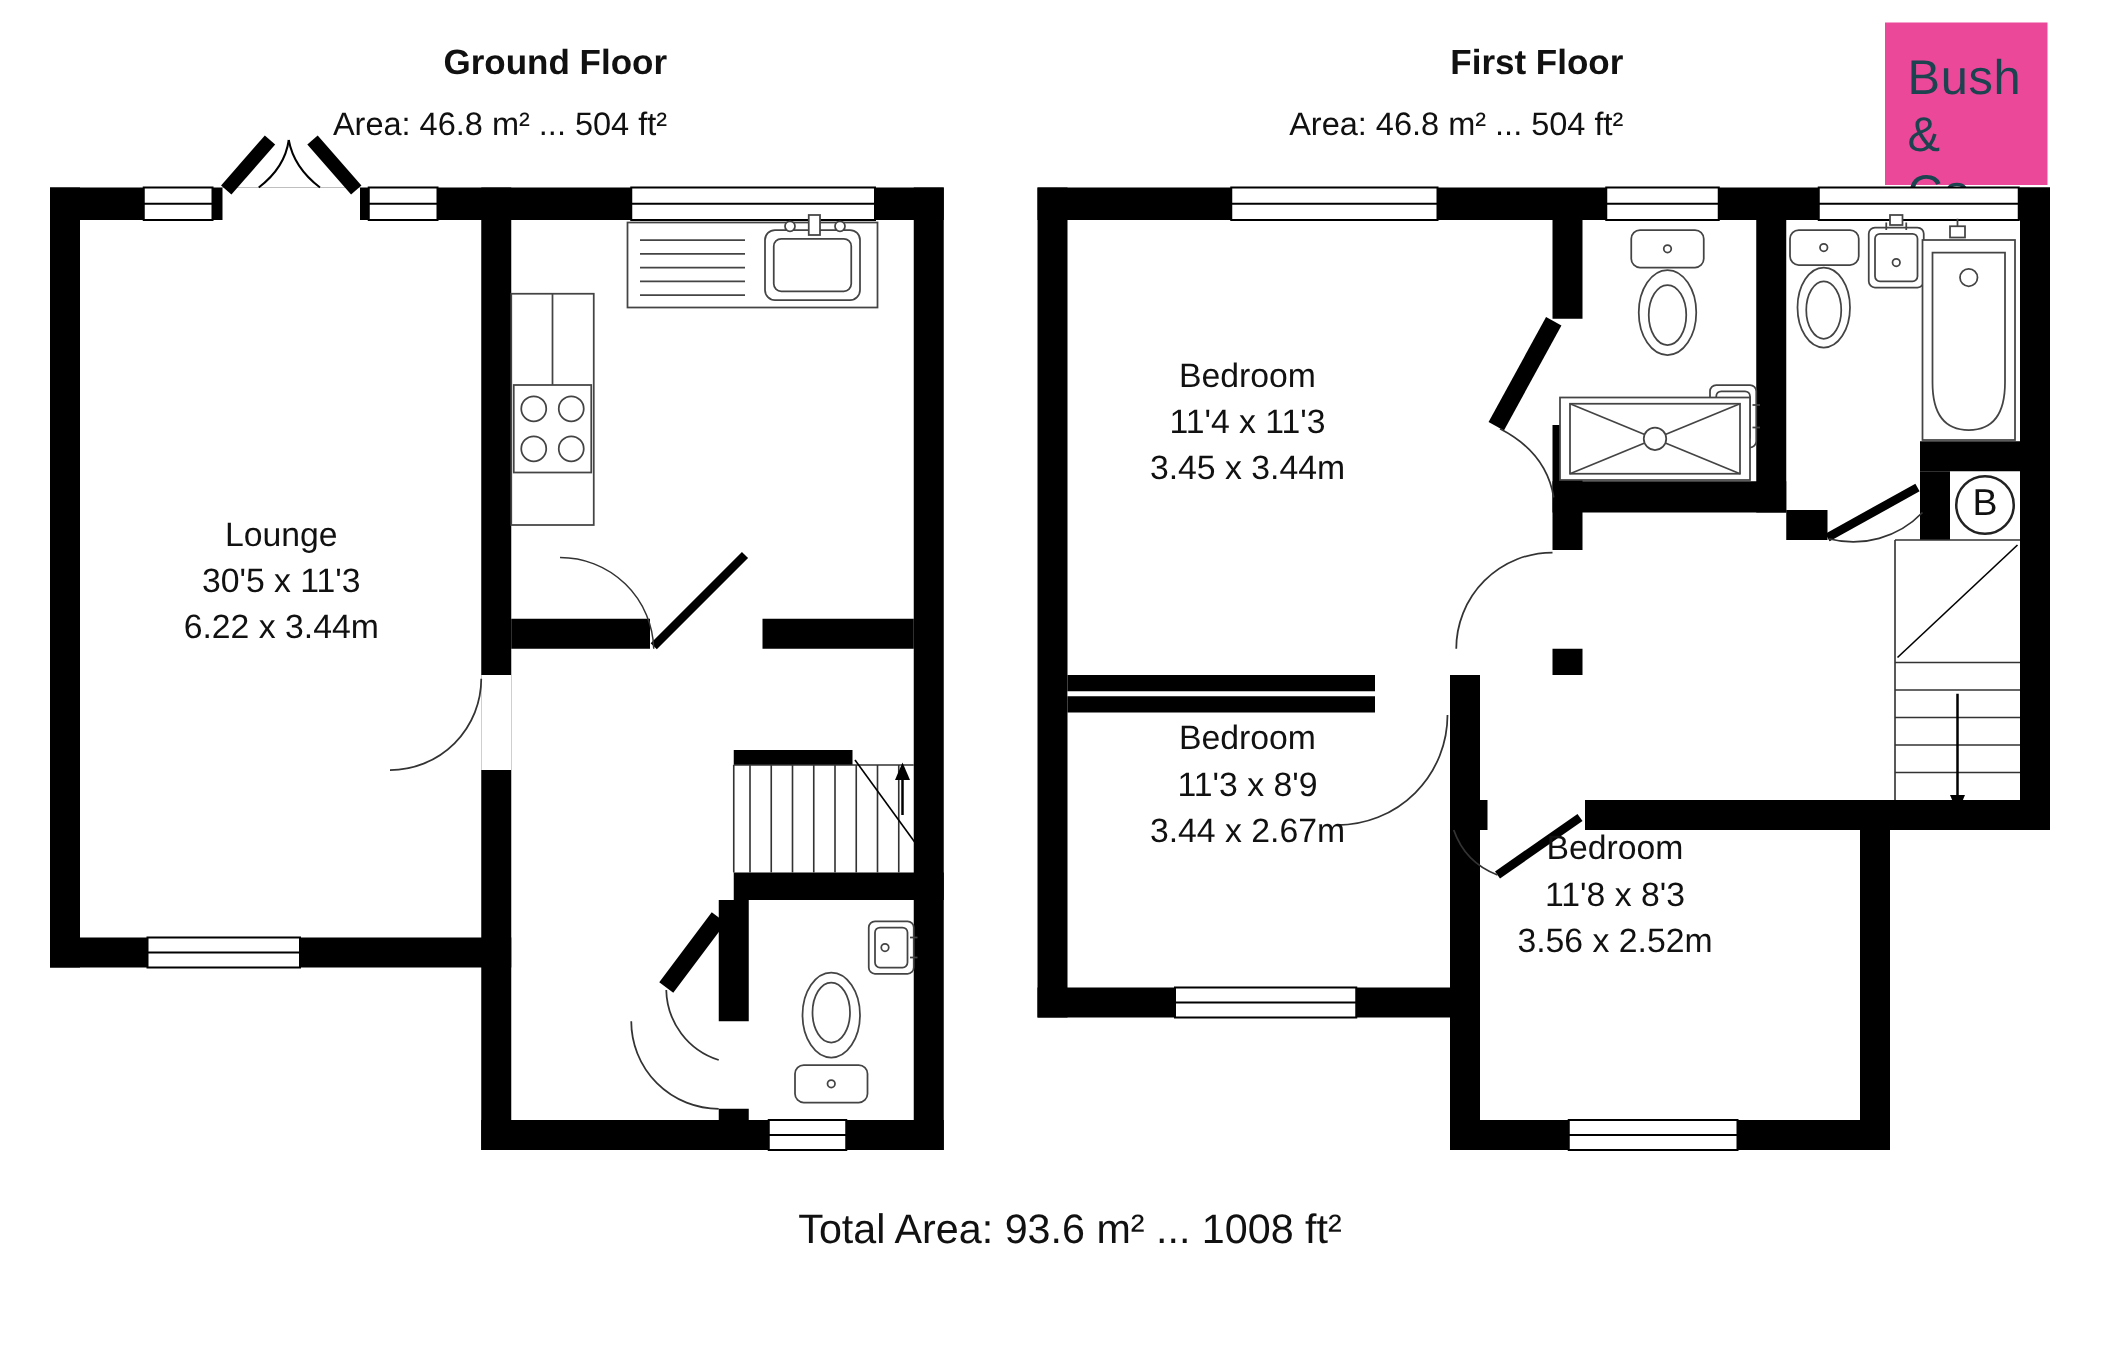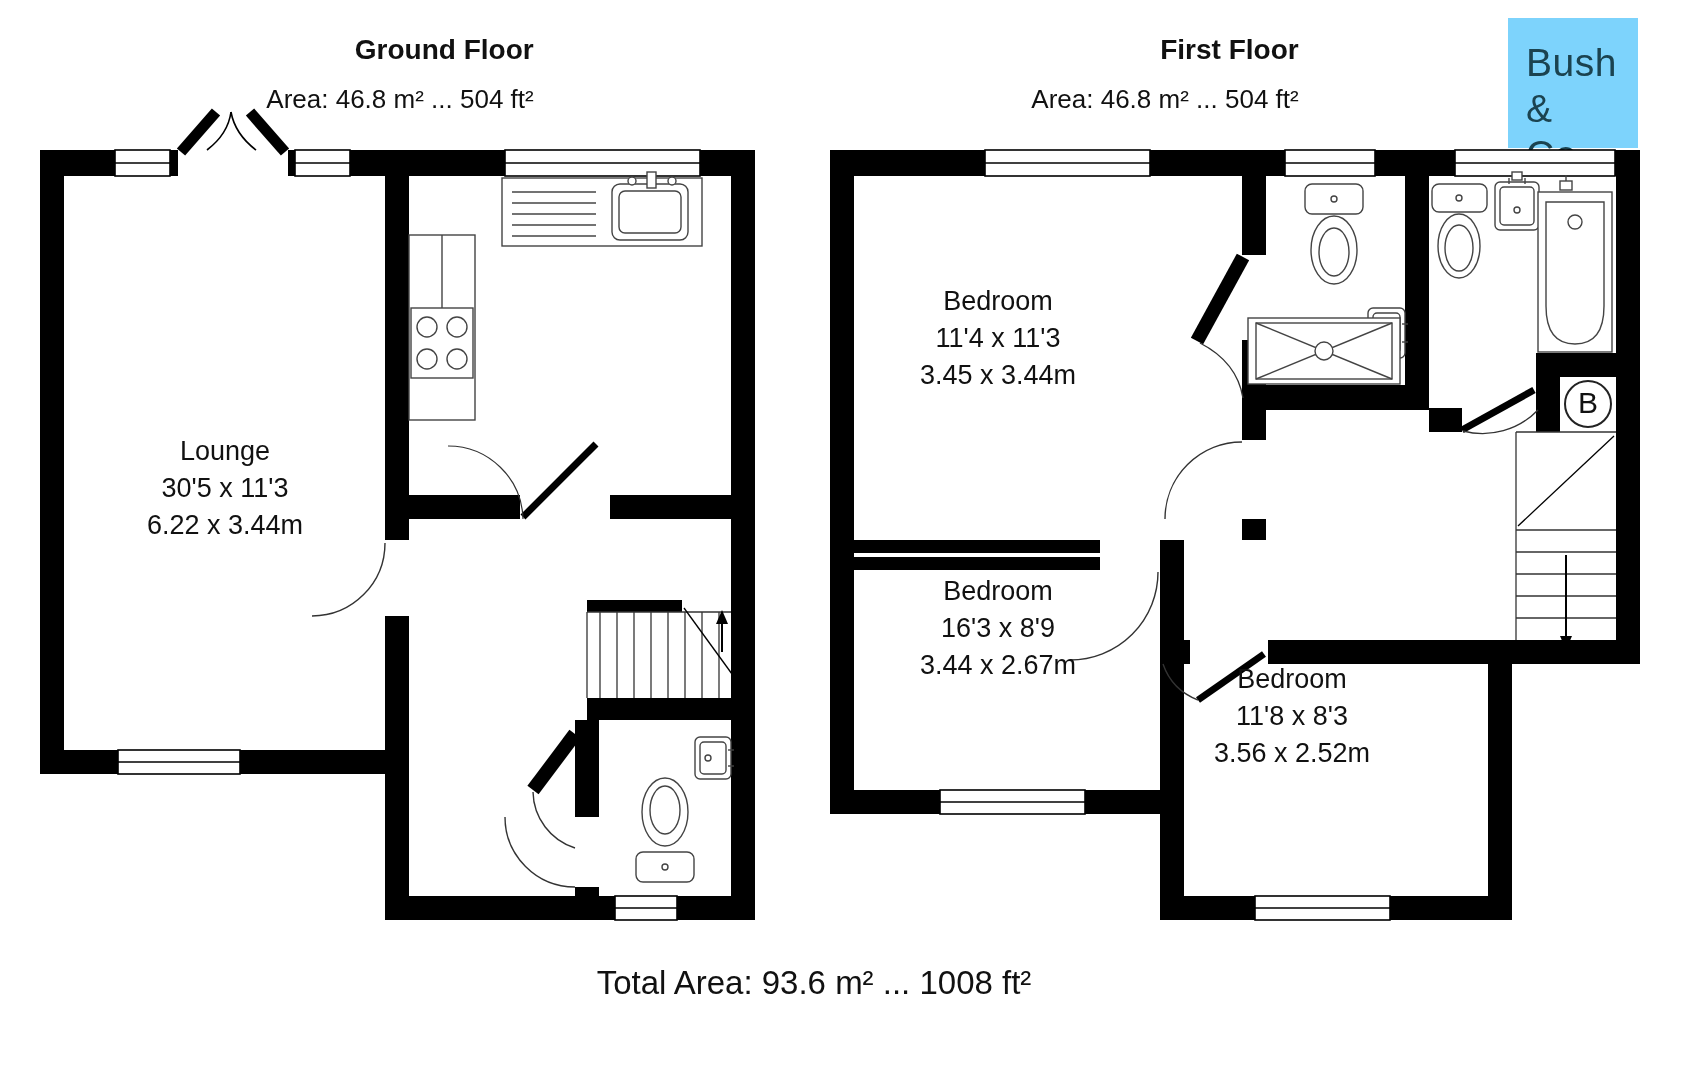--- a/index.html
+++ b/index.html
@@ -5,25 +5,25 @@
   html,body{margin:0;padding:0;background:#fff;width:1685px;height:1080px;overflow:hidden;
     font-family:"Liberation Sans", sans-serif;color:#111;}
   #canvas{position:relative;width:1685px;height:1080px;background:#fff;}
   .plan-svg{position:absolute;left:0;top:0;}
   .floor-header{position:absolute;transform:translateX(-50%);text-align:right;white-space:nowrap;}
   .floor-header .ftitle{font-size:28px;font-weight:bold;display:block;}
   .floor-header .farea{font-size:26px;font-weight:normal;display:block;margin-top:18px;}
   .room-label{position:absolute;transform:translate(-50%,-50%);text-align:center;white-space:nowrap;
     font-size:27px;line-height:37px;}
   .room-label span{display:block;}
-  .logo{position:absolute;left:1508px;top:18px;width:130px;height:130px;background:#7dd3fc;
+  .logo{position:absolute;left:1508px;top:18px;width:130px;height:130px;background:#ec4899;
     box-sizing:border-box;padding:22px 12px 0 18px;color:#1b4350;font-size:39px;line-height:46px;
     font-weight:400;letter-spacing:0.5px;}
   .logo span{display:block;}
-  .footer{position:absolute;left:814px;top:964px;transform:translateX(-50%);text-align:right;white-space:nowrap;}
+  .footer{position:absolute;left:856px;top:964px;transform:translateX(-50%);text-align:right;white-space:nowrap;}
   .footer .total{font-size:33px;display:block;}
   .footer .disclaimer{font-size:29px;display:block;margin-top:10px;}
   .b-badge{position:absolute;left:1588px;top:404px;width:44px;height:44px;transform:translate(-50%,-50%);
     border:2px solid #222;border-radius:50%;text-align:center;line-height:42px;font-size:30px;}
 </style>
 </head>
 <body>
 
 <div id="canvas">
 
@@ -264,33 +264,33 @@
       <g stroke="#444" stroke-width="1.4" fill="#fff">
         <rect x="1538" y="192" width="74" height="160"></rect>
         <path d="M 1546 202 h 58 v 104 q 0 38 -29 38 q -29 0 -29 -38 Z"></path>
         <circle cx="1575" cy="222" r="7"></circle>
         <rect x="1560" y="181" width="12" height="9"></rect>
           <line x1="1566" y1="181" x2="1566" y2="175"></line>
       </g>
     </g>
   </svg>
 
-  <div class="room-label" style="left:225px;top:488px">
+  <div class="room-label" style="left:225px;top:465px">
     <span>Lounge</span>
     <span>30'5 x 11'3</span>
     <span>6.22 x 3.44m</span>
   </div>
   <div class="room-label" style="left:998px;top:338px">
     <span>Bedroom</span>
     <span>11'4 x 11'3</span>
     <span>3.45 x 3.44m</span>
   </div>
   <div class="room-label" style="left:998px;top:628px">
     <span>Bedroom</span>
-    <span>16'3 x 8'9</span>
+    <span>11'3 x 8'9</span>
     <span>3.44 x 2.67m</span>
   </div>
   <div class="room-label" style="left:1292px;top:716px">
     <span>Bedroom</span>
     <span>11'8 x 8'3</span>
     <span>3.56 x 2.52m</span>
   </div>
 
   <div class="b-badge">
     <span>B</span>

